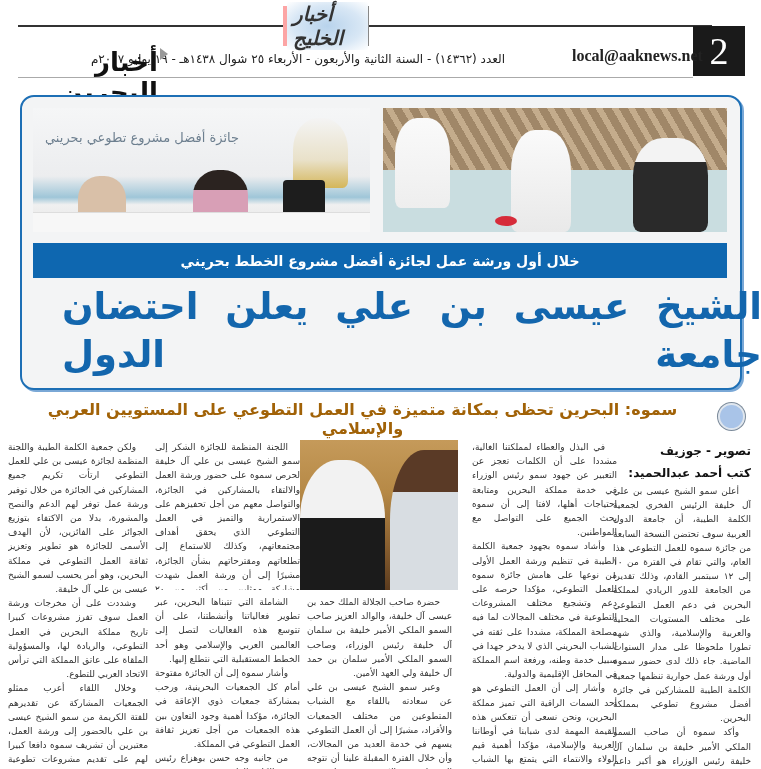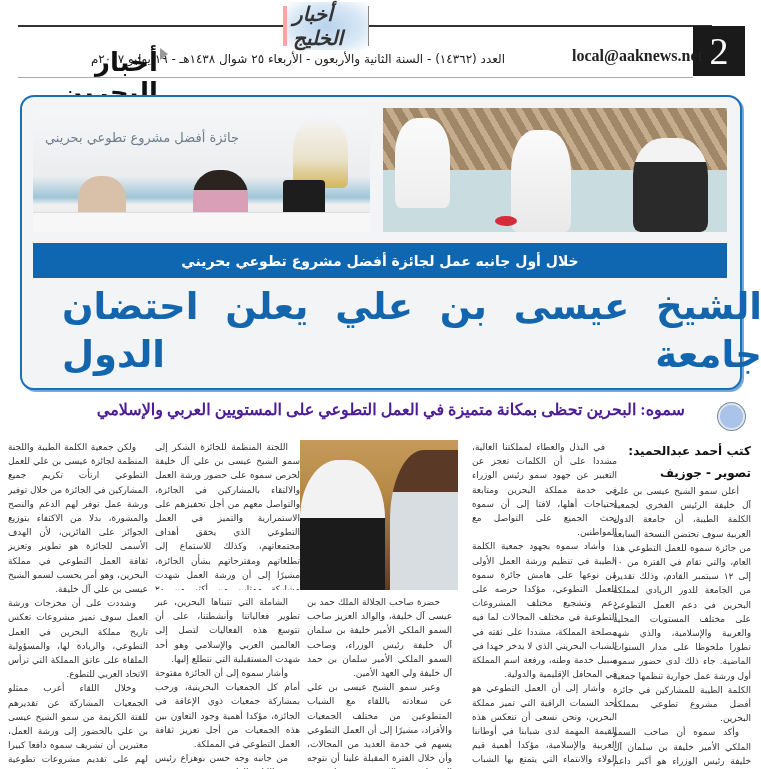--- a/index.html
+++ b/index.html
@@ -68,21 +68,21 @@
   }
   .headline {
     position: absolute; left: 30px; top: 283px; width: 700px;
     color: #1366ad; font-weight: bold; font-size: 37px; line-height: 48px;
     direction: rtl; text-align: justify; text-align-last: justify; margin-left: 32px;
   }
 
   
   .subhead {
     position: absolute; left: 40px; top: 400px; width: 645px; font-size: 16px; font-weight: bold;
-    direction: rtl; text-align: right; color: #4c1d95; font-family: Liberation Serif, serif;
+    direction: rtl; text-align: center; color: #a16207;
   }
   .subhead-bullet {
     position: absolute; left: 718px; top: 403px; width: 27px; height: 27px; border-radius: 50%;
     background: #a9c4e8; border: 2px solid #dfe6ee; box-shadow: 0 0 0 1px #7b8a9a;
   }
 
   
   .col {
     position: absolute; font-size: 9px; line-height: 14.2px; direction: rtl;
     text-align: justify; color: #333;
@@ -123,65 +123,65 @@
 </div>
 
 <div class="photo photo-2">
   <div class="sofa"></div>
   <div class="p" style="left:12px;top:10px;width:55px;height:90px;background:linear-gradient(180deg,#fafafa,#eeeeee);"></div>
   <div class="p" style="left:128px;top:22px;width:60px;height:102px;background:linear-gradient(180deg,#fafafa,#e9e9e9);"></div>
   <div class="p" style="left:250px;top:30px;width:75px;height:94px;background:linear-gradient(180deg,#f3f3f3 0 25%,#2a2a2a 25% 100%);"></div>
   <div class="p" style="left:112px;top:108px;width:22px;height:10px;background:#d62c3a;border-radius:50%;"></div>
 </div>
 
-<div class="kicker">خلال أول جانبه عمل لجائزة أفضل مشروع تطوعي بحريني</div>
+<div class="kicker">خلال أول ورشة عمل لجائزة أفضل مشروع الخطط بحريني</div>
 <div class="headline">
   <div>الشيخ عيسى بن علي يعلن احتضان جامعة الدول</div>
 </div>
 
 <div class="subhead-bullet"></div>
 <div class="subhead">سموه: البحرين تحظى بمكانة متميزة في العمل التطوعي على المستويين العربي والإسلامي</div>
 
 <div class="photo photo-4" style="background:linear-gradient(180deg,#c59a5a 0%,#b68946 35%,#8a6030 70%,#5b3b1e 100%);">
   <div style="position:absolute;left:0;top:20px;width:85px;height:130px;background:linear-gradient(180deg,#f2f2f2 0 45%,#1b1b1b 45% 100%);border-radius:45% 45% 0 0;"></div>
   <div style="position:absolute;left:90px;top:10px;width:68px;height:140px;background:linear-gradient(180deg,#5a3a26 0 30%,#d8dde2 30% 100%);border-radius:50% 0 0 0;"></div>
 </div>
 
 <div class="col col-1">
+  <p class="byline">تصوير - جوزيف</p>
   <p class="byline">كتب أحمد عبدالحميد:</p>
-  <p class="byline">تصوير - جوزيف</p>
   <p>أعلن سمو الشيخ عيسى بن علي آل خليفة الرئيس الفخري لجمعية الكلمة الطيبة، أن جامعة الدول العربية سوف تحتضن النسخة السابعة من جائزة سموه للعمل التطوعي هذا العام، والتي تقام في الفترة من ١٠ إلى ١٢ سبتمبر القادم، وذلك تقديرا من الجامعة للدور الريادي لمملكة البحرين في دعم العمل التطوعي على مختلف المستويات المحلية والعربية والإسلامية، والذي شهد تطورا ملحوظا على مدار السنوات الماضية. جاء ذلك لدى حضور سموه أول ورشة عمل حوارية تنظمها جمعية الكلمة الطيبة للمشاركين في جائزة أفضل مشروع تطوعي بمملكة البحرين.</p>
   <p>وأكد سموه أن صاحب السمو الملكي الأمير خليفة بن سلمان آل خليفة رئيس الوزراء هو أكبر داعم للجائزة لأن سموه القدوة والمثال الذي يحتذى به في العمل على خدمة أهل البحرين، فسموه نموذج</p>
 </div>
 
 <div class="col col-2">
   <p>في البذل والعطاء لمملكتنا الغالية، مشددا على أن الكلمات تعجز عن التعبير عن جهود سمو رئيس الوزراء في خدمة مملكة البحرين ومتابعة احتياجات أهلها، لافتا إلى أن سموه يحث الجميع على التواصل مع المواطنين.</p>
   <p>وأشاد سموه بجهود جمعية الكلمة الطيبة في تنظيم ورشة العمل الأولى من نوعها على هامش جائزة سموه للعمل التطوعي، مؤكدا حرصه على دعم وتشجيع مختلف المشروعات التطوعية في مختلف المجالات لما فيه مصلحة المملكة، مشددا على ثقته في الشباب البحريني الذي لا يدخر جهدا في سبيل خدمة وطنه، ورفعة اسم المملكة في المحافل الإقليمية والدولية.</p>
   <p>وأشار إلى أن العمل التطوعي هو أحد السمات الراقية التي تميز مملكة البحرين، ونحن نسعى أن تنعكس هذه القيمة المهمة لدى شبابنا في أوطاننا العربية والإسلامية، مؤكدا أهمية قيم الولاء والانتماء التي يتمتع بها الشباب البحريني، بفضل توجيهات القيادة الرشيدة للمملكة وعلى رأسها</p>
 </div>
 
 <div class="col col-3" style="left:307px;top:595px;width:145px;">
   <p>حضرة صاحب الجلالة الملك حمد بن عيسى آل خليفة، والوالد العزيز صاحب السمو الملكي الأمير خليفة بن سلمان آل خليفة رئيس الوزراء، وصاحب السمو الملكي الأمير سلمان بن حمد آل خليفة ولي العهد الأمين.</p>
   <p>وعبر سمو الشيخ عيسى بن علي عن سعادته باللقاء مع الشباب المتطوعين من مختلف الجمعيات والأفراد، مشيرًا إلى أن العمل التطوعي يسهم في خدمة العديد من المجالات، وأن خلال الفترة المقبلة علينا أن نتوجه إلى طرق مجالات جديدة تتناغم مع خطة التنمية</p>
 </div>
 
 <div class="col" style="left:155px;top:595px;width:145px;">
-  <p>الشاملة التي تتبناها البحرين، عبر تطوير فعالياتنا وأنشطتنا، على أن تتوسع هذه الفعاليات لتصل إلى العالمين العربي والإسلامي وهو أحد شهدت المستقبلية التي نتطلع إليها.</p>
+  <p>الشاملة التي تتبناها البحرين، عبر تطوير فعالياتنا وأنشطتنا، على أن تتوسع هذه الفعاليات لتصل إلى العالمين العربي والإسلامي وهو أحد الخطط المستقبلية التي نتطلع إليها.</p>
   <p>وأشار سموه إلى أن الجائزة مفتوحة أمام كل الجمعيات البحرينية، ورحب بمشاركة جمعيات ذوي الإعاقة في الجائزة، مؤكدا أهمية وجود التعاون بين هذه الجمعيات من أجل تعزيز ثقافة العمل التطوعي في المملكة.</p>
   <p>من جانبه وجه حسن بوهزاع رئيس جمعية الكلمة الطيبة رئيس</p>
 </div>
 
 <div class="col" style="left:155px;top:440px;width:145px;height:150px;overflow:hidden;">
   <p>اللجنة المنظمة للجائزة الشكر إلى سمو الشيخ عيسى بن علي آل خليفة لحرص سموه على حضور ورشة العمل والالتقاء بالمشاركين في الجائزة، والتواصل معهم من أجل تحفيزهم على الاستمرارية والتميز في العمل التطوعي الذي يحقق أهداف مجتمعاتهم، وكذلك للاستماع إلى تطلعاتهم ومقترحاتهم بشأن الجائزة، مشيرًا إلى أن ورشة العمل شهدت مشاركة ممثلين من أكثر من ٢٠ مشروعا تطوعيا، بهدف تعريفهم بمعايير الجائزة.</p>
 
 </div>
 
 <div class="col col-5" style="height:329px;overflow:hidden;">
   <p>ولكن جمعية الكلمة الطيبة واللجنة المنظمة لجائزة عيسى بن علي للعمل التطوعي ارتأت تكريم جميع المشاركين في الجائزة من خلال توفير ورشة عمل توفر لهم الدعم والنصح والمشورة، بدلا من الاكتفاء بتوزيع الجوائز على الفائزين، لأن الهدف الأسمى للجائزة هو تطوير وتعزيز ثقافة العمل التطوعي في مملكة البحرين، وهو أمر يحسب لسمو الشيخ عيسى بن علي آل خليفة.</p>
-  <p>وشددت على أن مخرجات ورشة العمل سوف تميز مشروعات تعكس تاريخ مملكة البحرين في العمل التطوعي، والريادة لها، والمسؤولية الملقاة على عاتق المملكة التي ترأس الاتحاد العربي للتطوع.</p>
+  <p>وشددت على أن مخرجات ورشة العمل سوف تفرز مشروعات كبيرا تاريخ مملكة البحرين في العمل التطوعي، والريادة لها، والمسؤولية الملقاة على عاتق المملكة التي ترأس الاتحاد العربي للتطوع.</p>
   <p>وخلال اللقاء أعرب ممثلو الجمعيات المشاركة عن تقديرهم للفتة الكريمة من سمو الشيخ عيسى بن علي بالحضور إلى ورشة العمل، معتبرين أن تشريف سموه دافعا كبيرا لهم على تقديم مشروعات تطوعية إبداعية لنيل شرف الفوز بجائزة سموه كأفضل مشروع تطوعي.</p>
 </div>
 
 <style>
   .col-1 { height: 329px; overflow: hidden; }
   .col-2 { height: 329px; overflow: hidden; }
   .col-3 { height: 174px; overflow: hidden; }
 </style>
 
 </body></html>

